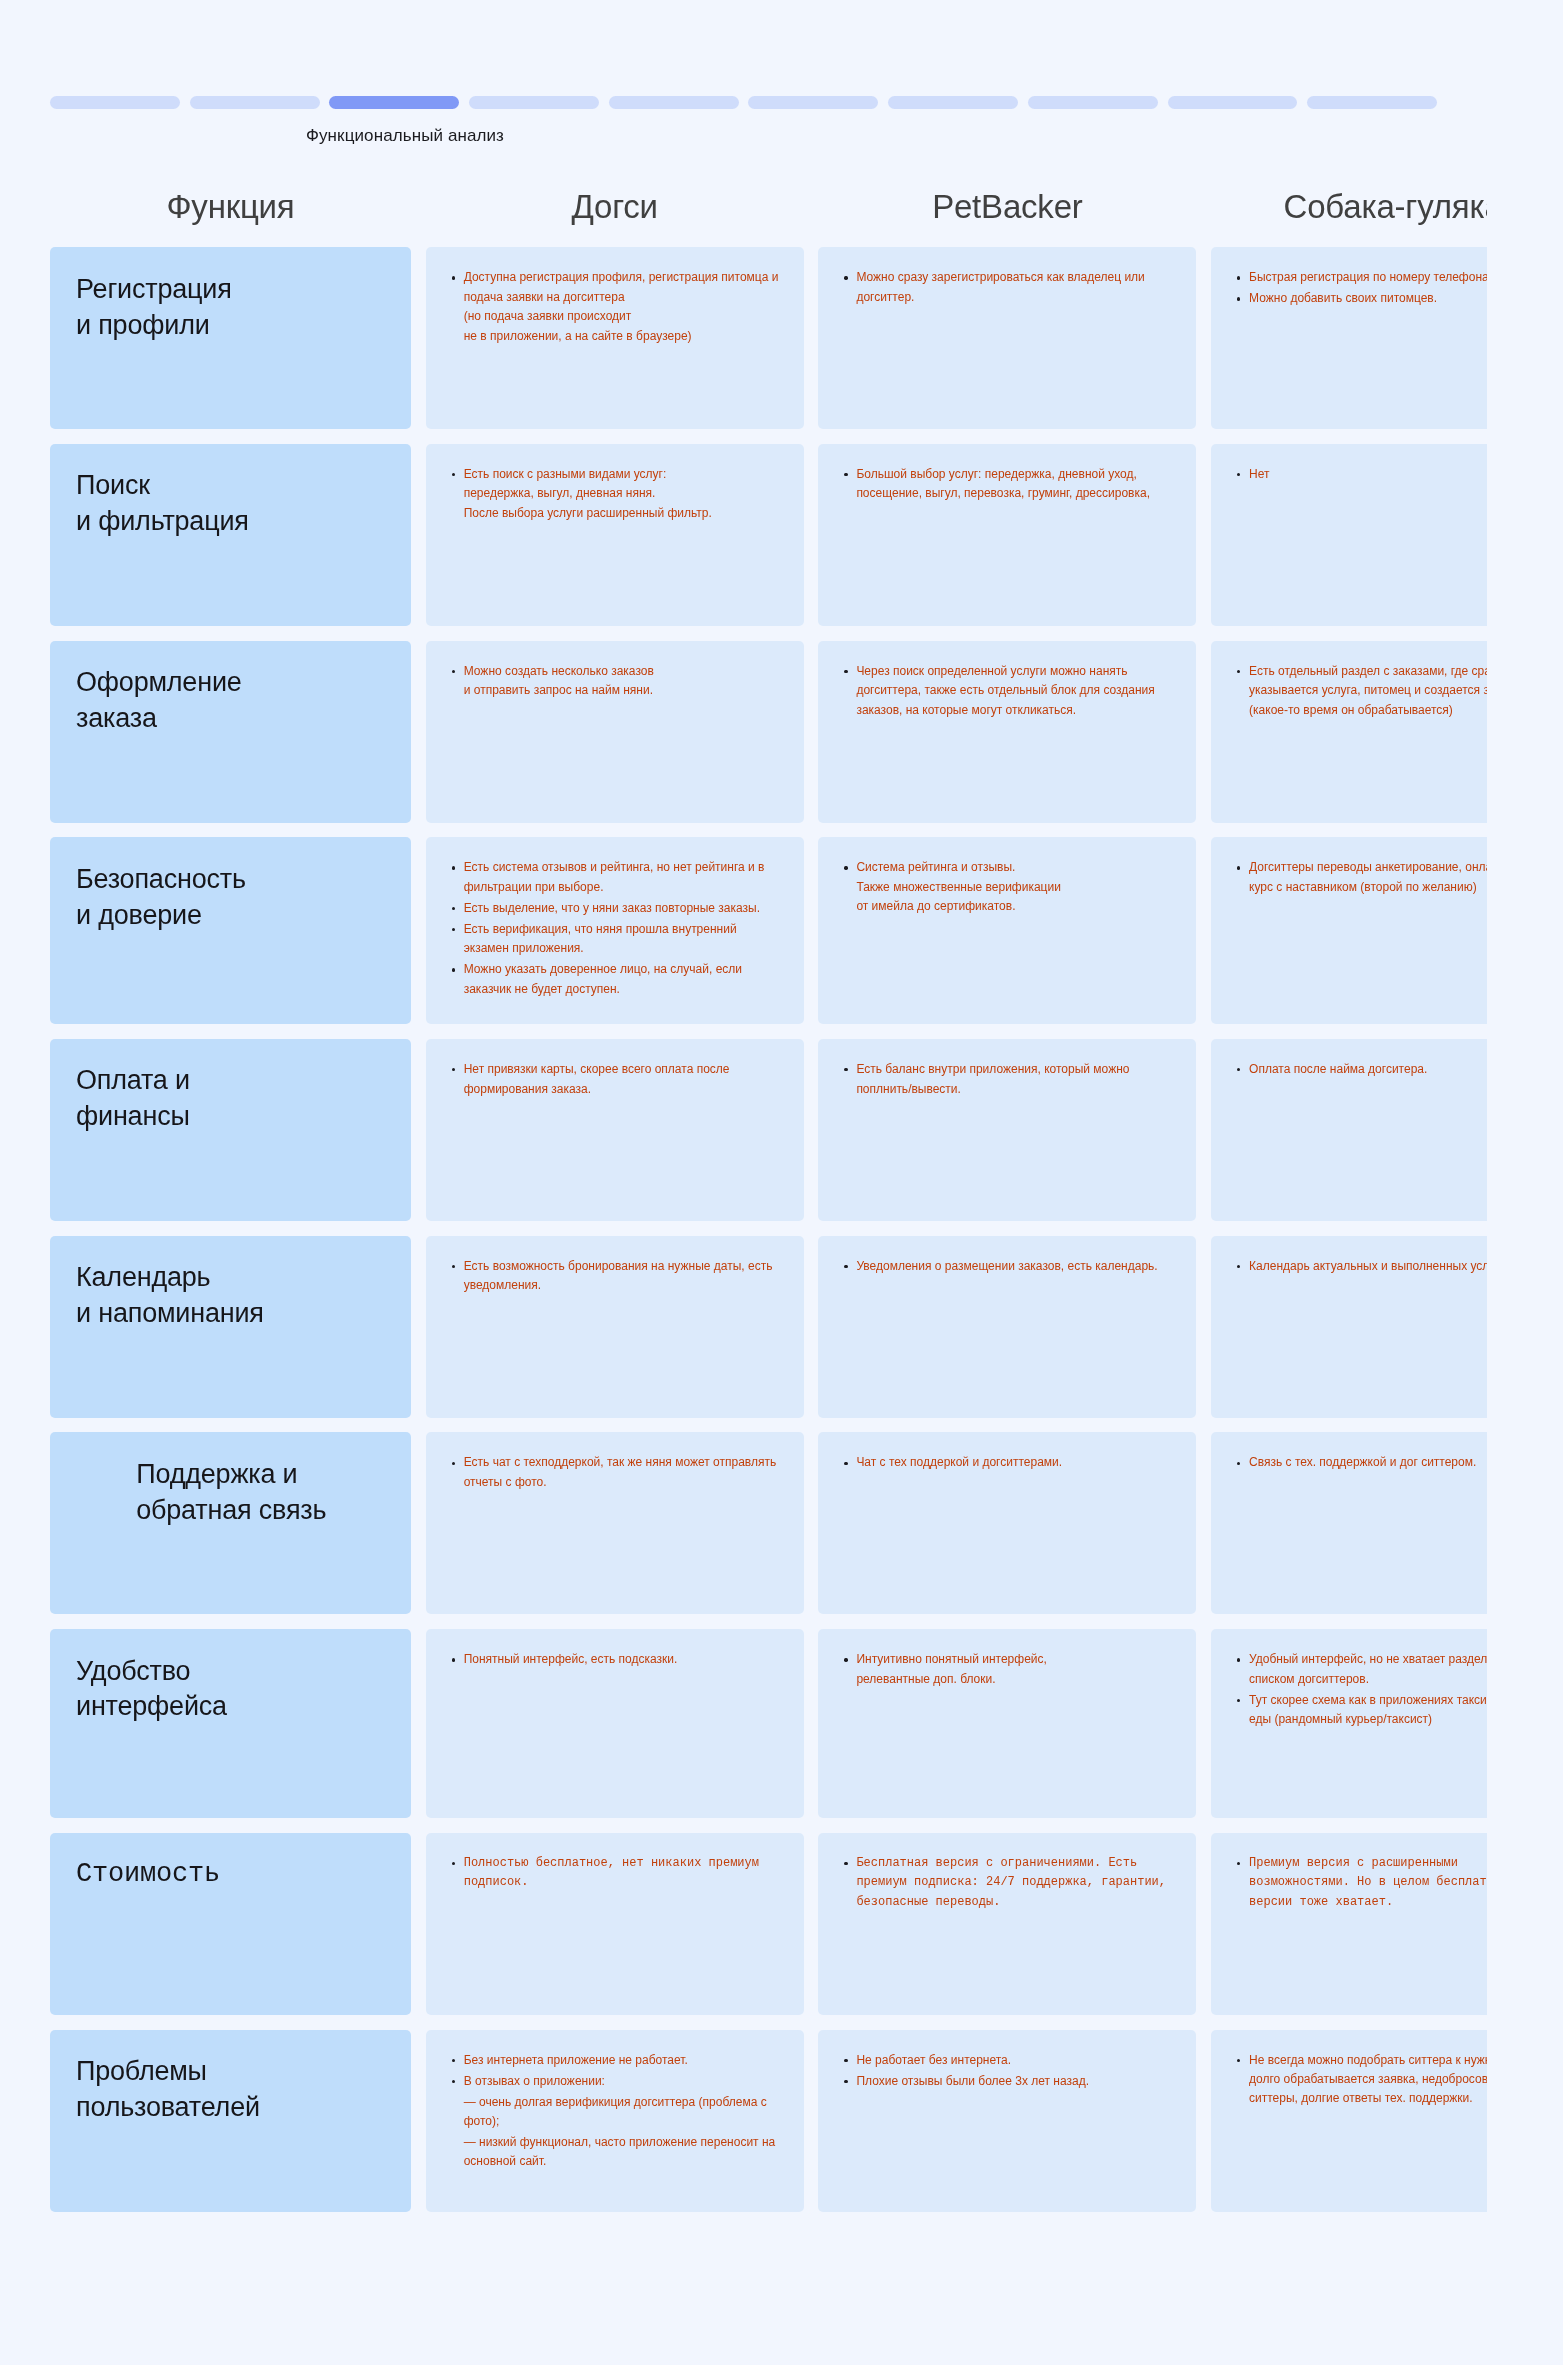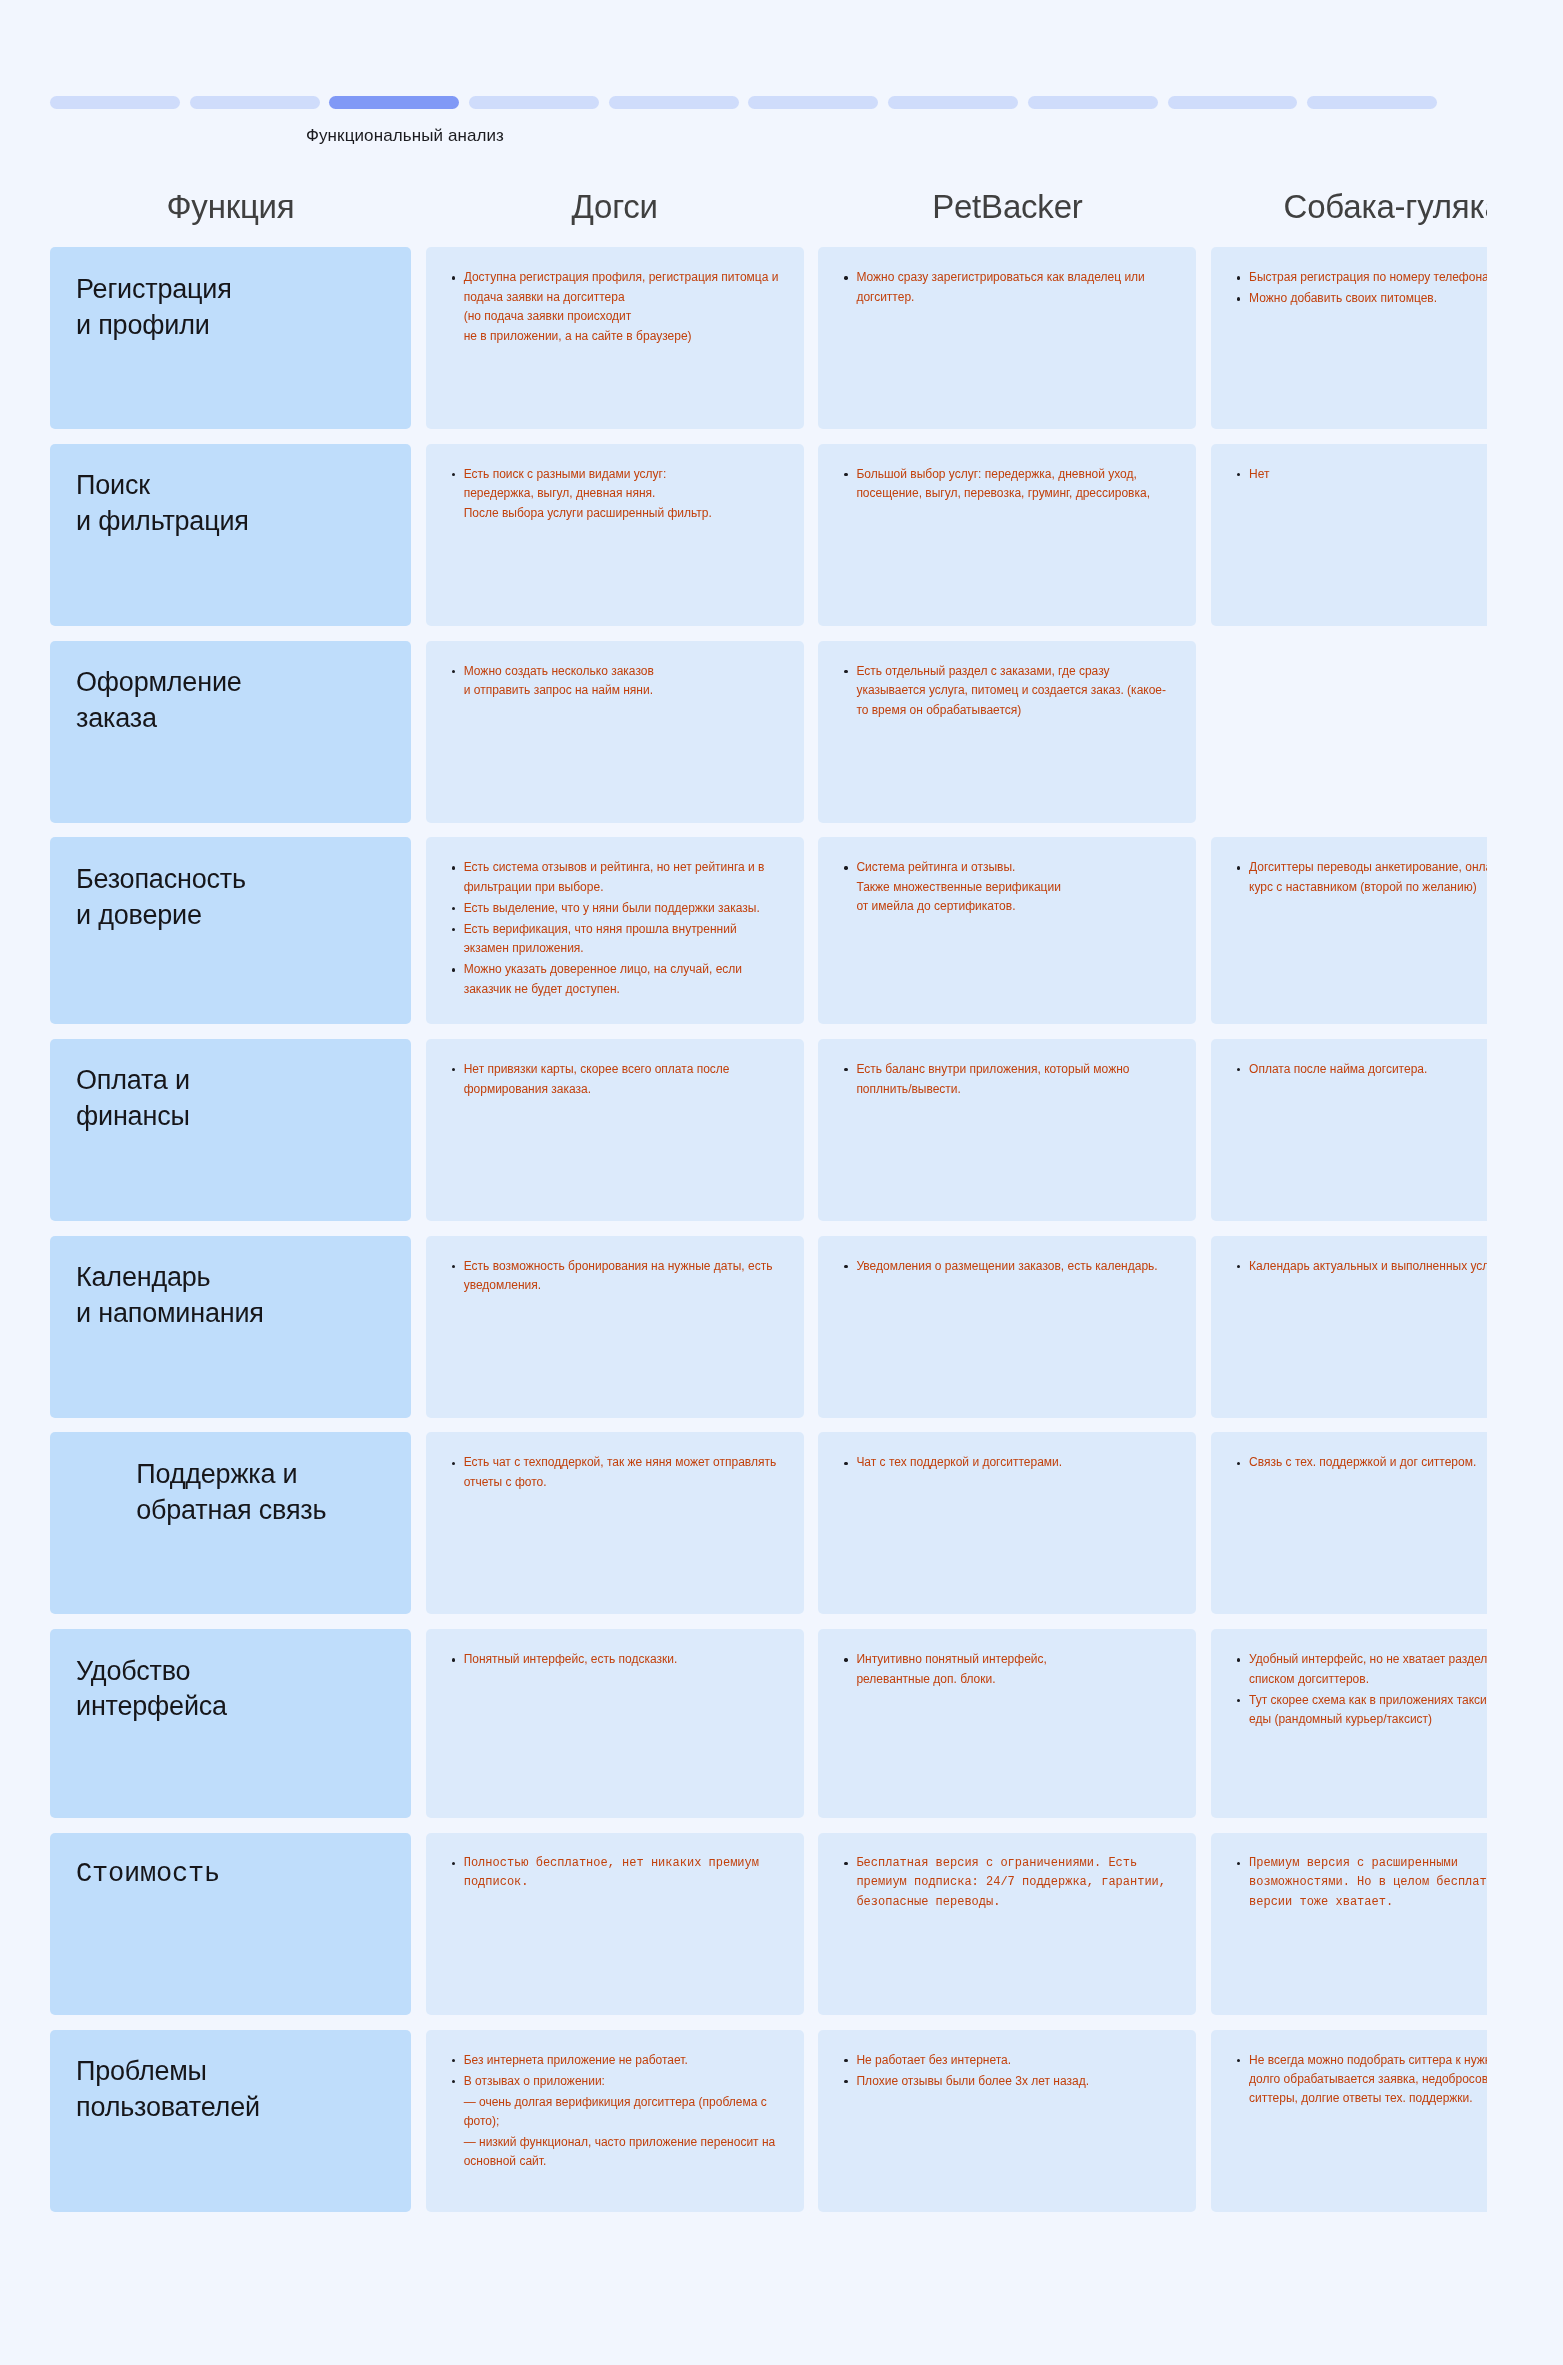--- a/index.html
+++ b/index.html
@@ -214,33 +214,38 @@
 заказа</div>
           </div>
           <div class="cell">
             <ul class="bullets">
               <li>Можно создать несколько заказов
 и отправить запрос на найм няни.</li>
             </ul>
           </div>
           <div class="cell">
             <ul class="bullets">
+              <li>Через поиск определенной услуги можно нанять догситтера, также есть отдельный блок для создания заказов, на которые могут откликаться.</li>
+            </ul>
+          </div>
+          <div class="cell">
+            <ul class="bullets">
               <li>Есть отдельный раздел с заказами, где сразу указывается услуга, питомец и создается заказ. (какое-то время он обрабатывается)</li>
             </ul>
           </div>
         </div>
         <div class="row r4">
           <div class="cell feature">
             <div class="feature-title">Безопасность
 и доверие</div>
           </div>
           <div class="cell">
             <ul class="bullets">
               <li>Есть система отзывов и рейтинга, но нет рейтинга и в фильтрации при выборе.</li>
-              <li>Есть выделение, что у няни были поддержки заказы.</li>
+              <li>Есть выделение, что у няни заказ повторные заказы.</li>
               <li>Есть верификация, что няня прошла внутренний экзамен приложения.</li>
               <li>Можно указать доверенное лицо, на случай, если заказчик не будет доступен.</li>
             </ul>
           </div>
           <div class="cell">
             <ul class="bullets">
               <li>Система рейтинга и отзывы.
 Также множественные верификации
 от имейла до сертификатов.</li>
             </ul>

